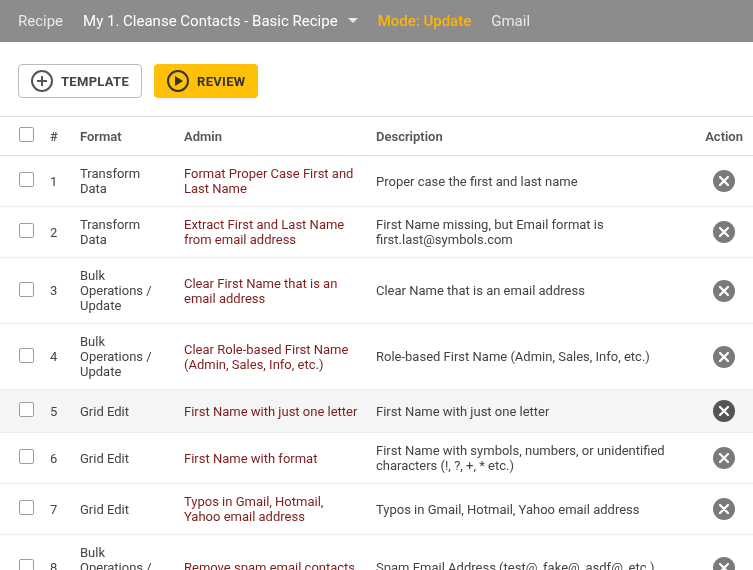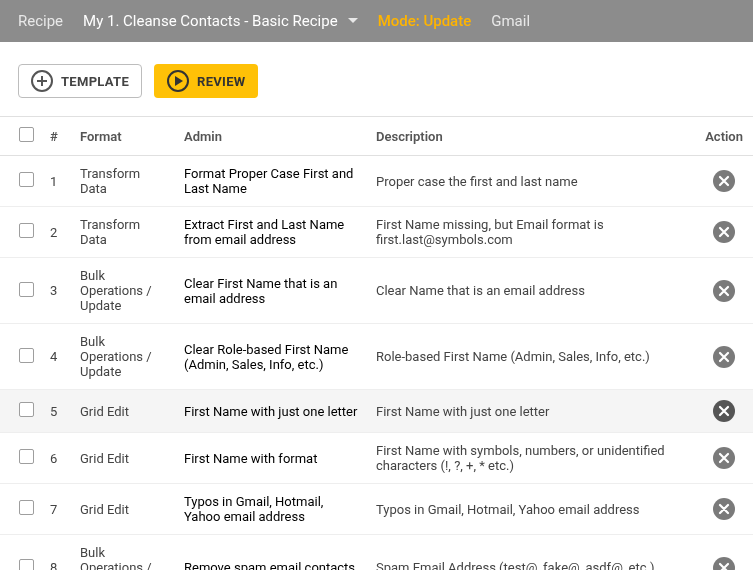--- a/index.html
+++ b/index.html
@@ -20,21 +20,21 @@
   .icon-circ-y { width: 22px; height: 22px; border: 2px solid #333; border-radius: 50%; display: flex; align-items: center; justify-content: center; }
   table { width: 100%; border-collapse: collapse; }
   thead th { text-align: left; font-weight: 600; font-size: 13px; color: #555; padding: 10px 8px; border-top: 1px solid #e0e0e0; border-bottom: 1px solid #e0e0e0; }
   tbody td { padding: 10px 8px; border-bottom: 1px solid #eee; vertical-align: middle; font-size: 13px; color: #444; }
   th.chk, td.chk { width: 42px; text-align: center; padding-left: 18px; }
   th.num, td.num { width: 30px; text-align: left; }
   th.mod, td.mod { width: 104px; }
   th.nam, td.nam { width: 192px; }
   th.desc, td.desc { }
   th.act, td.act { width: 40px; text-align: center; padding-right: 10px; }
-  td.nam a { color: #000000; text-decoration: none; cursor: pointer; }
+  td.nam a { color: #7f1d1d; text-decoration: none; cursor: pointer; }
   .chk-box { width: 15px; height: 15px; border: 1.5px solid #9e9e9e; border-radius: 2px; display: inline-block; background: #fff; cursor: pointer; }
   .del { width: 22px; height: 22px; border-radius: 50%; background: #7a7a7a; display: inline-flex; align-items: center; justify-content: center; cursor: pointer; }
   .del svg { display: block; }
   tbody tr.hover td { background: #f5f5f5; }
   tbody tr.hover .del { background: #555; }
 </style>
 </head>
 <body>
 
 <div class="header">

